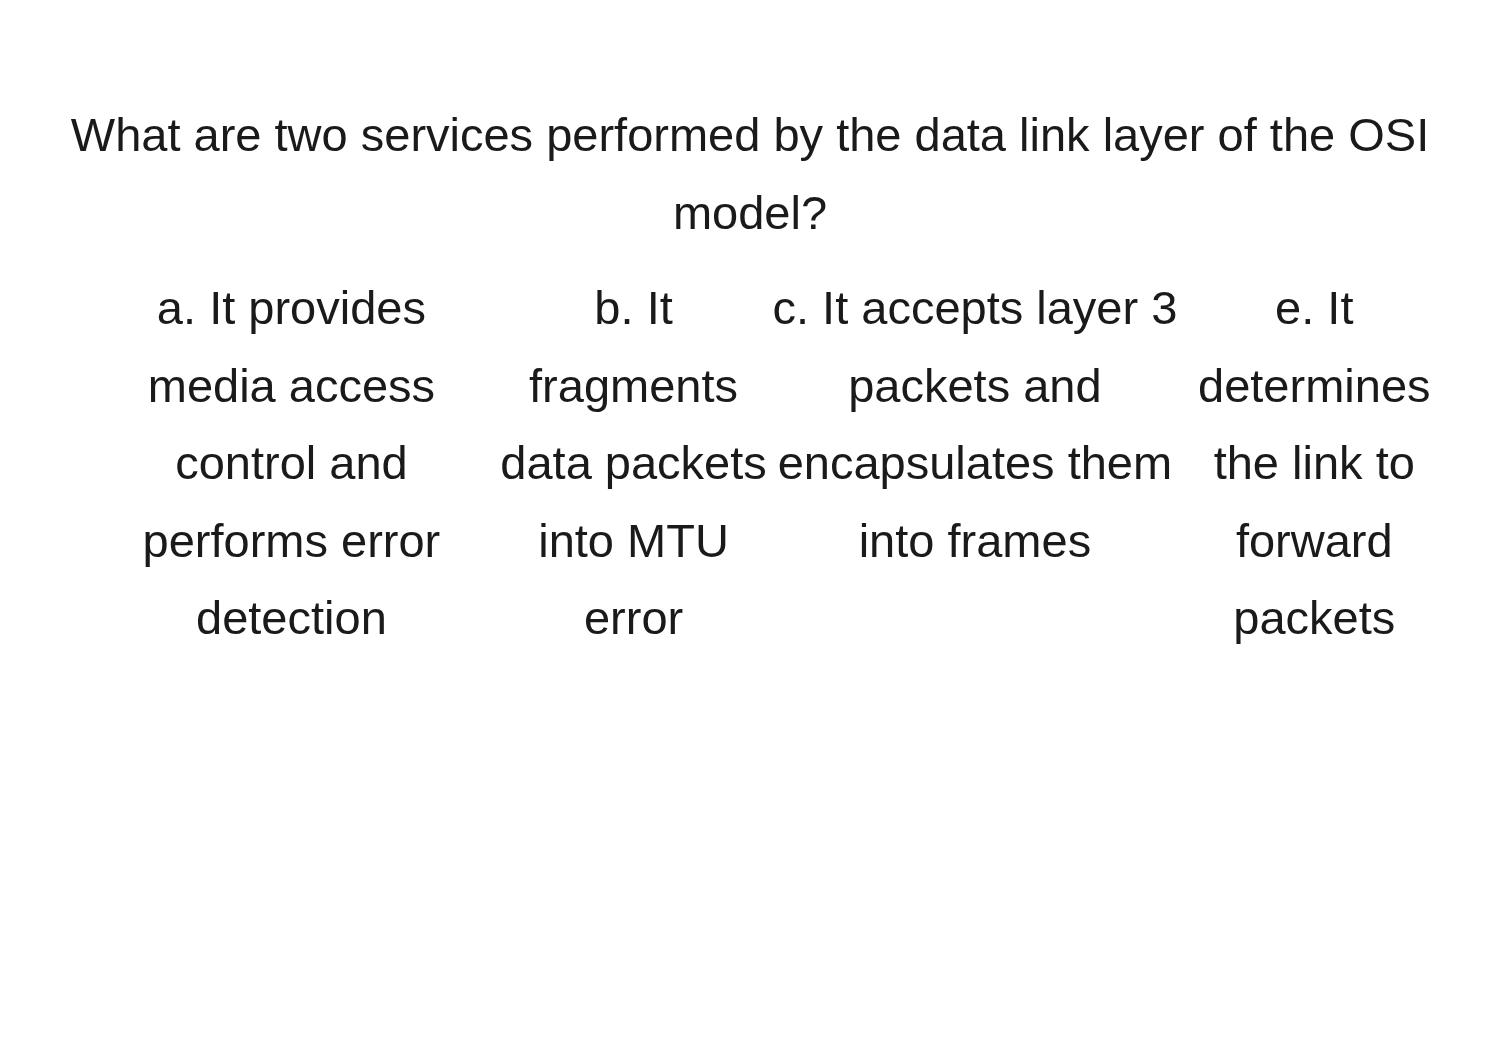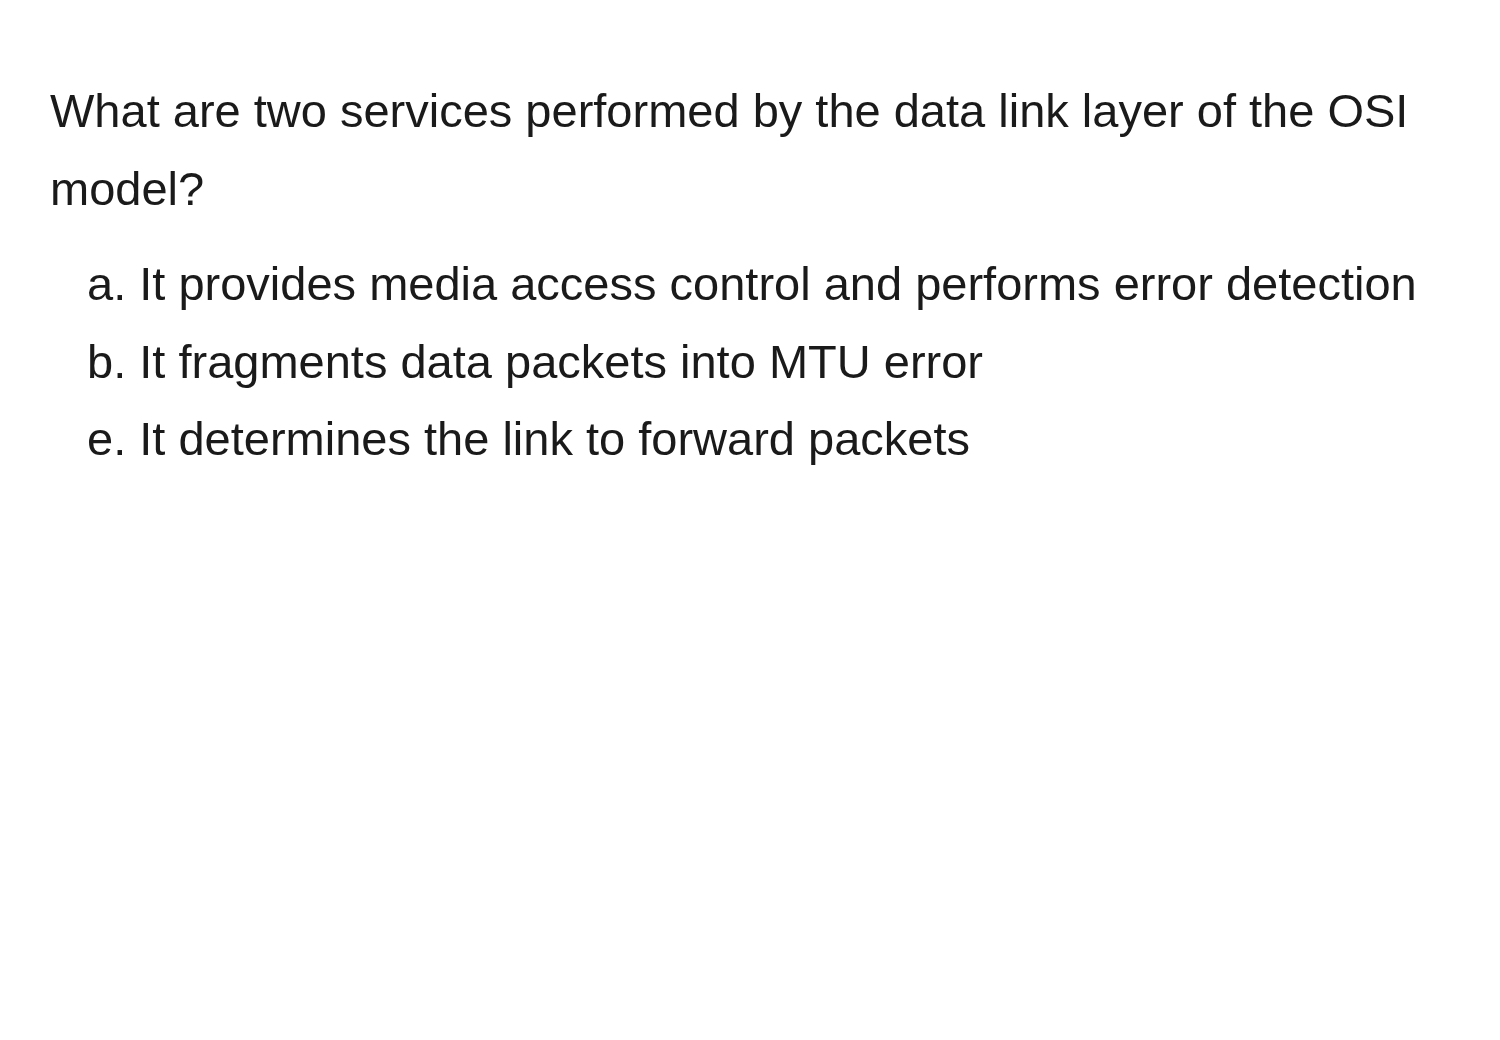--- a/index.html
+++ b/index.html
@@ -8,31 +8,32 @@
     box-sizing: border-box;
   }
   html, body {
     width: 1500px;
     height: 1040px;
     background: #ffffff;
     font-family: -apple-system, BlinkMacSystemFont, "Segoe UI", Helvetica, Arial, sans-serif;
     color: #1a1a1a;
   }
   .page {
-    padding: 72px 50px 50px 50px;
+    padding: 96px 50px 50px 50px;
+    text-align: center;
   }
   .question {
     font-size: 47px;
     line-height: 1.65;
     font-weight: 400;
     margin-bottom: 18px;
   }
   .options {
     display: flex;
-    flex-direction: column;
+    flex-direction: row;
     margin-left: 37px;
   }
   .option {
     font-size: 47px;
     line-height: 1.65;
     font-weight: 400;
     margin-bottom: 0px;
   }
   .option .letter {
     display: inline;
@@ -51,18 +52,23 @@
       <span class="letter">a.</span>
       <span> </span>
       <span class="text">It provides media access control and performs error detection</span>
     </div>
     <div class="option">
       <span class="letter">b.</span>
       <span> </span>
       <span class="text">It fragments data packets into MTU error</span>
     </div>
     <div class="option">
+      <span class="letter">c.</span>
+      <span> </span>
+      <span class="text">It accepts layer 3 packets and encapsulates them into frames</span>
+    </div>
+    <div class="option">
       <span class="letter">e.</span>
       <span> </span>
       <span class="text">It determines the link to forward packets</span>
     </div>
   </div>
 </div>
 
 </body></html>

